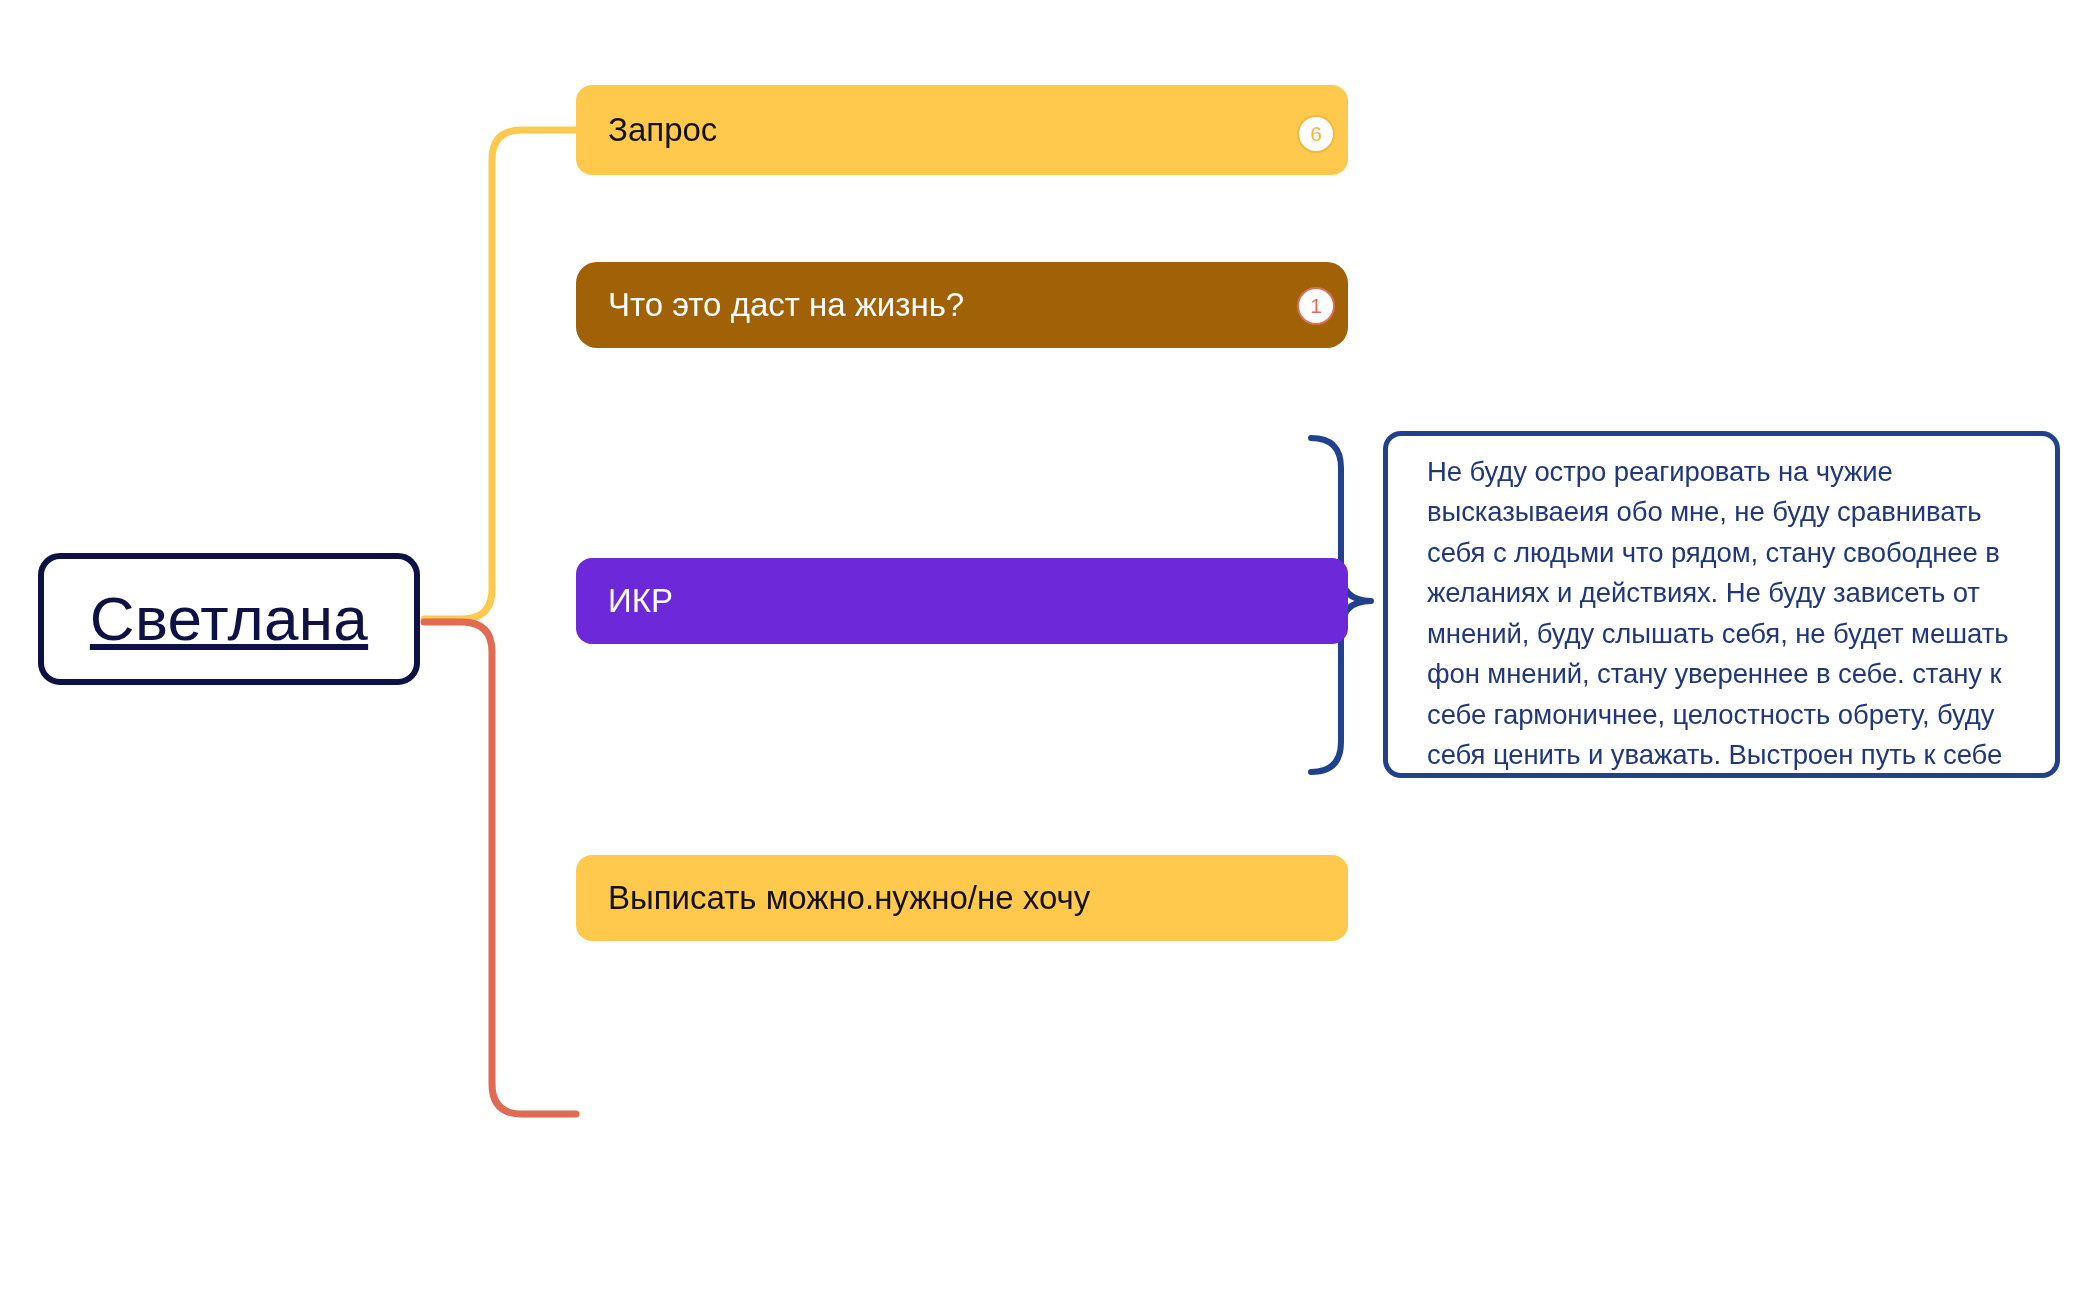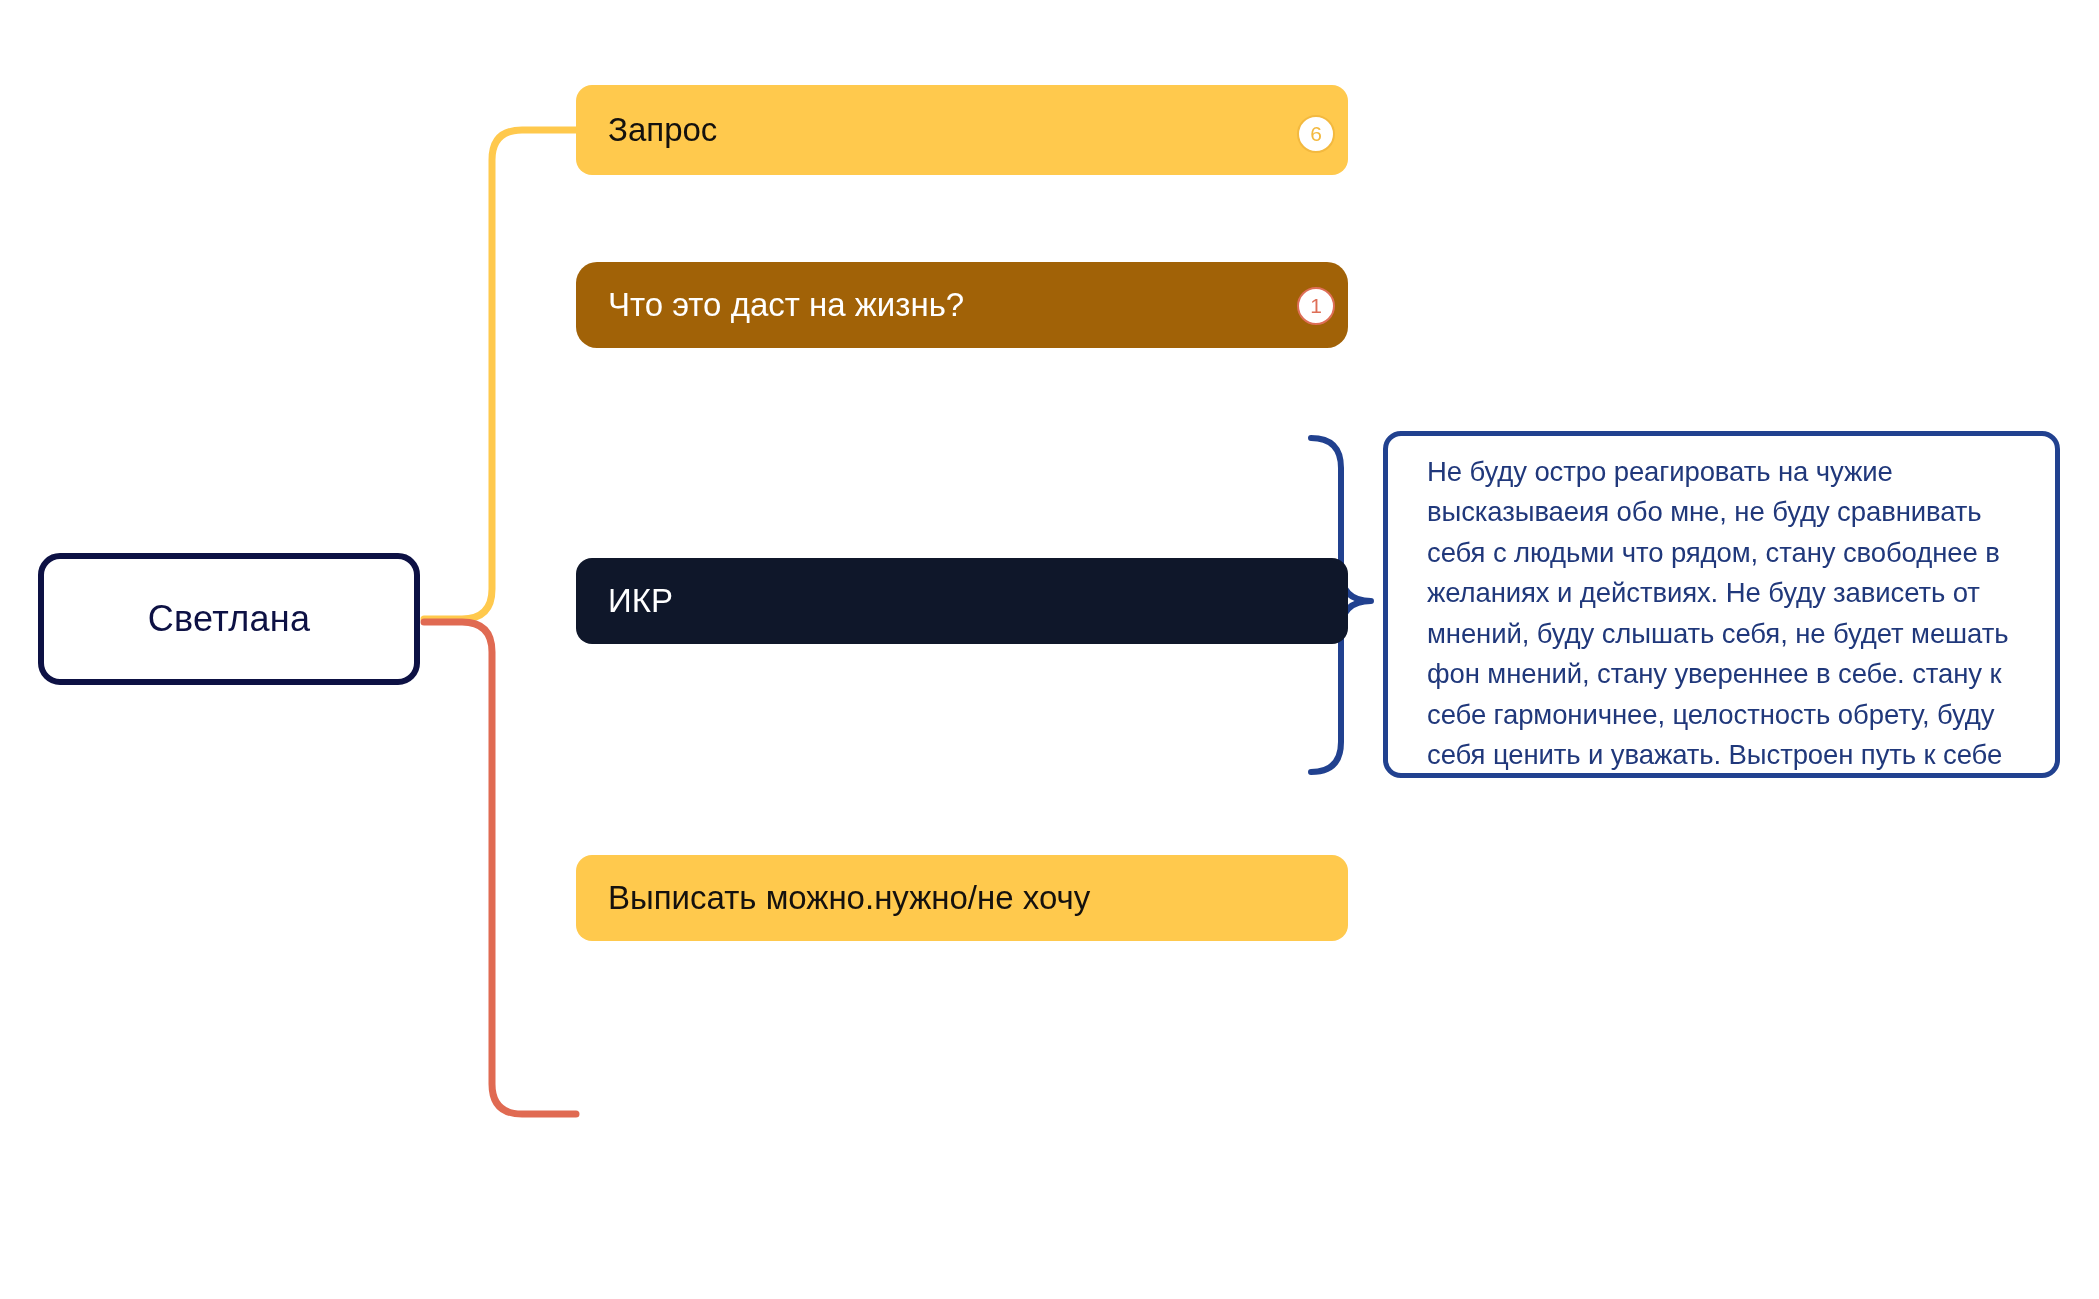--- a/index.html
+++ b/index.html
@@ -48,39 +48,40 @@
     top: 553px;
     width: 382px;
     height: 132px;
     background: #ffffff;
     border: 6px solid #0D1144;
     border-radius: 22px;
     justify-content: center;
   }
   #node-root .node-label {
     color: #0D1144;
-    font-size: 36px;
+    font-size: 62px;
     letter-spacing: 0.3px;
+    text-decoration: underline;
   }
 
   
   .card {
     left: 576px;
     width: 772px;
     padding: 0 32px;
     border-radius: 16px;
   }
   .card .node-label {
     font-size: 33px;
   }
   .yellow { background: #FFC94D; }
   .yellow .node-label { color: #14110E; }
   .coral { background: #a16207; border-radius: 21px; }
   .coral .node-label { color: #ffffff; }
-  .navy { background: #0f172a; align-items: center; }
+  .navy { background: #6d28d9; align-items: center; }
   .navy .node-label { color: #ffffff; }
 
   #node-zapros   { top: 85px;  height: 90px; }
   #node-chto     { top: 262px; height: 86px; }
   #node-ikr      { top: 558px; height: 86px; }
   #node-vypisat  { top: 855px; height: 86px; }
   #node-metaform { top: 1022px; height: 184px; }
 
   
   .badge {

